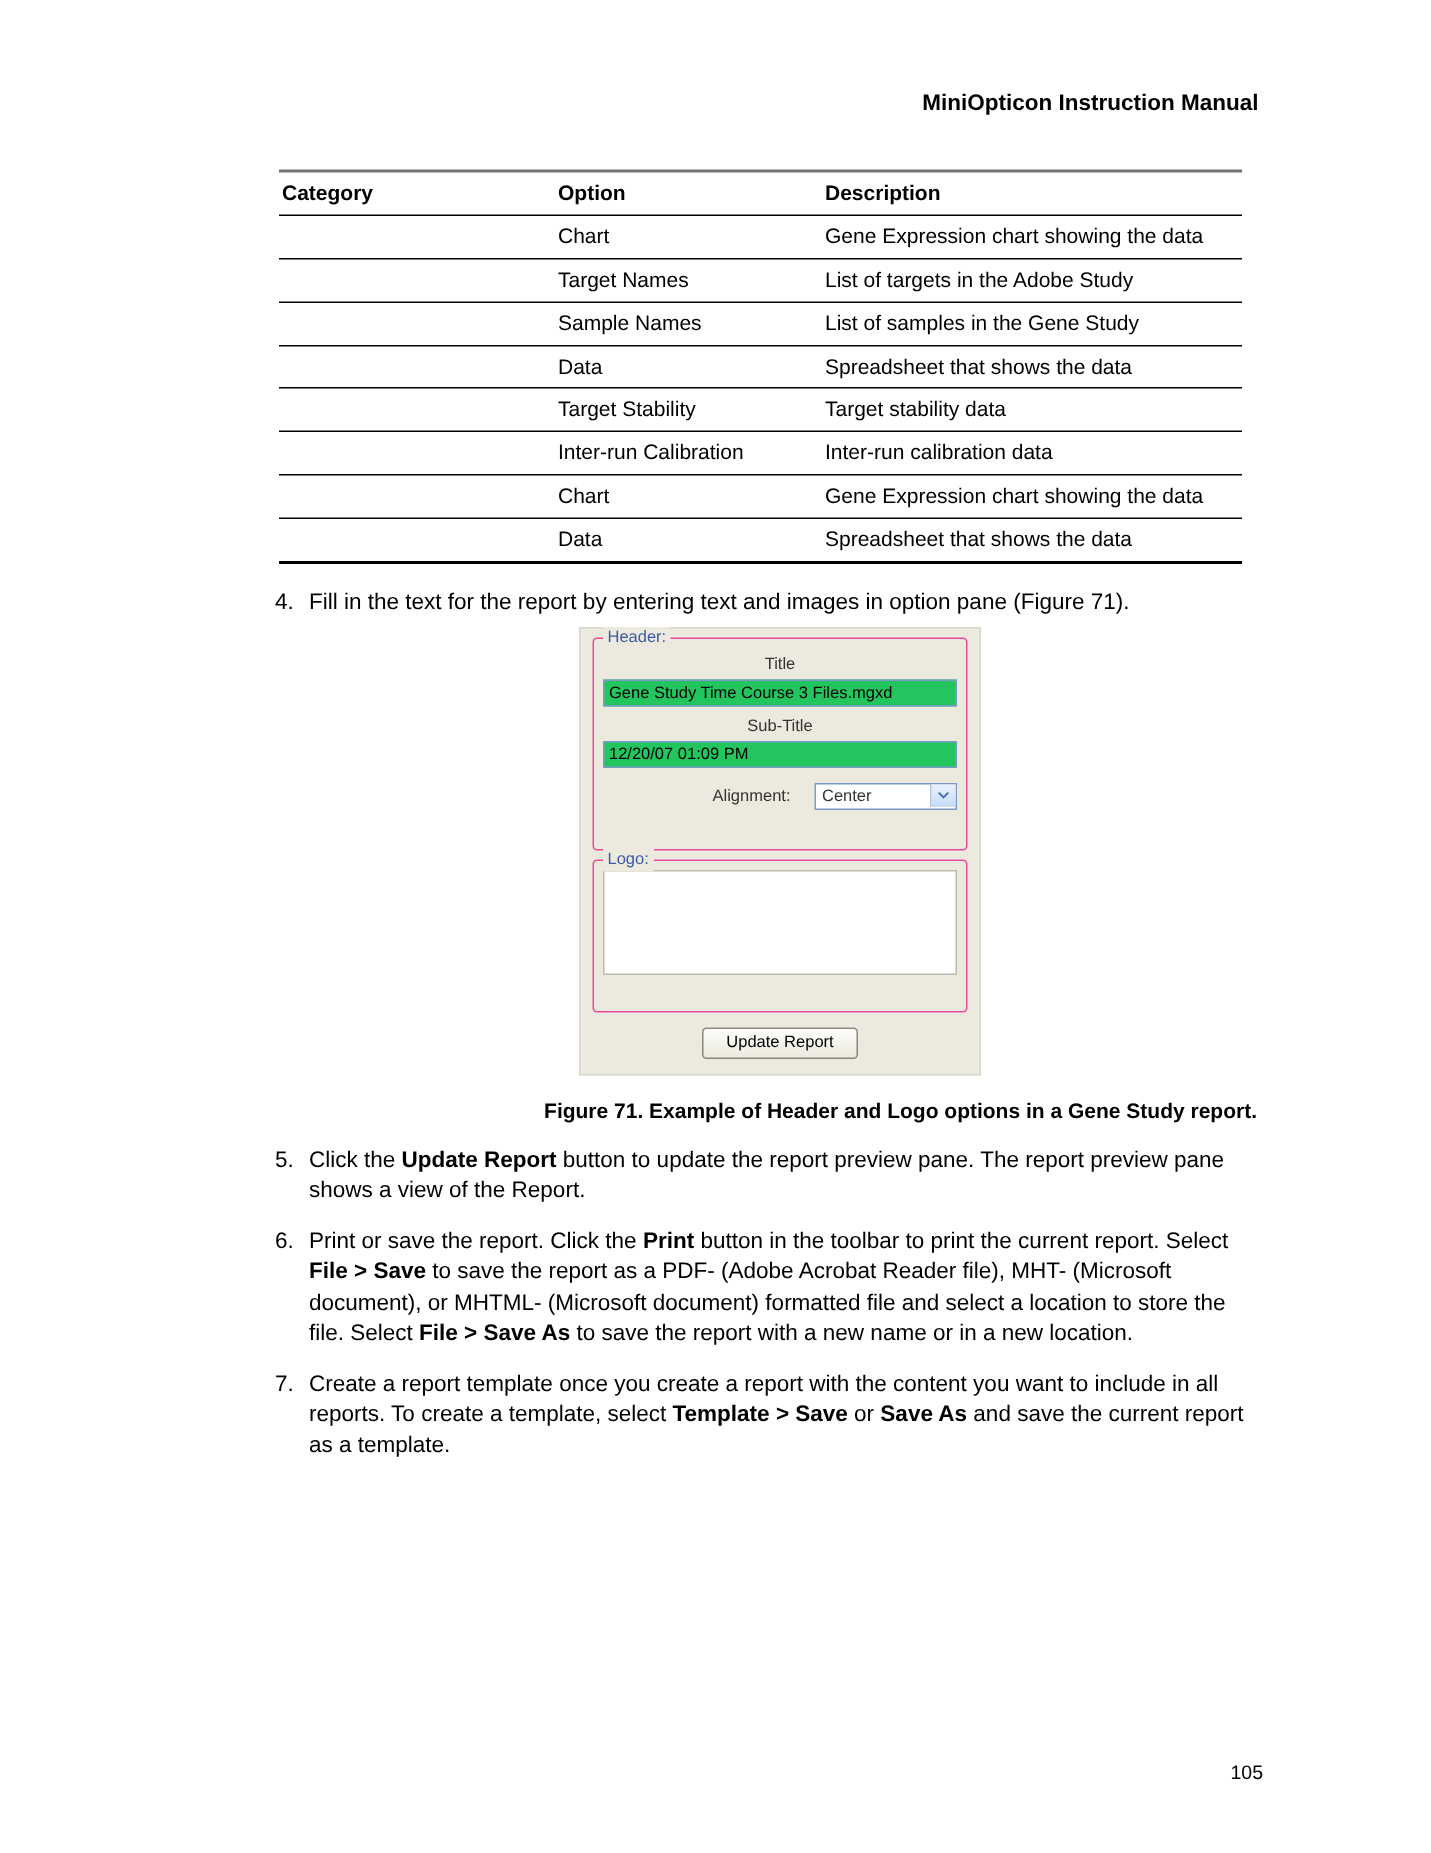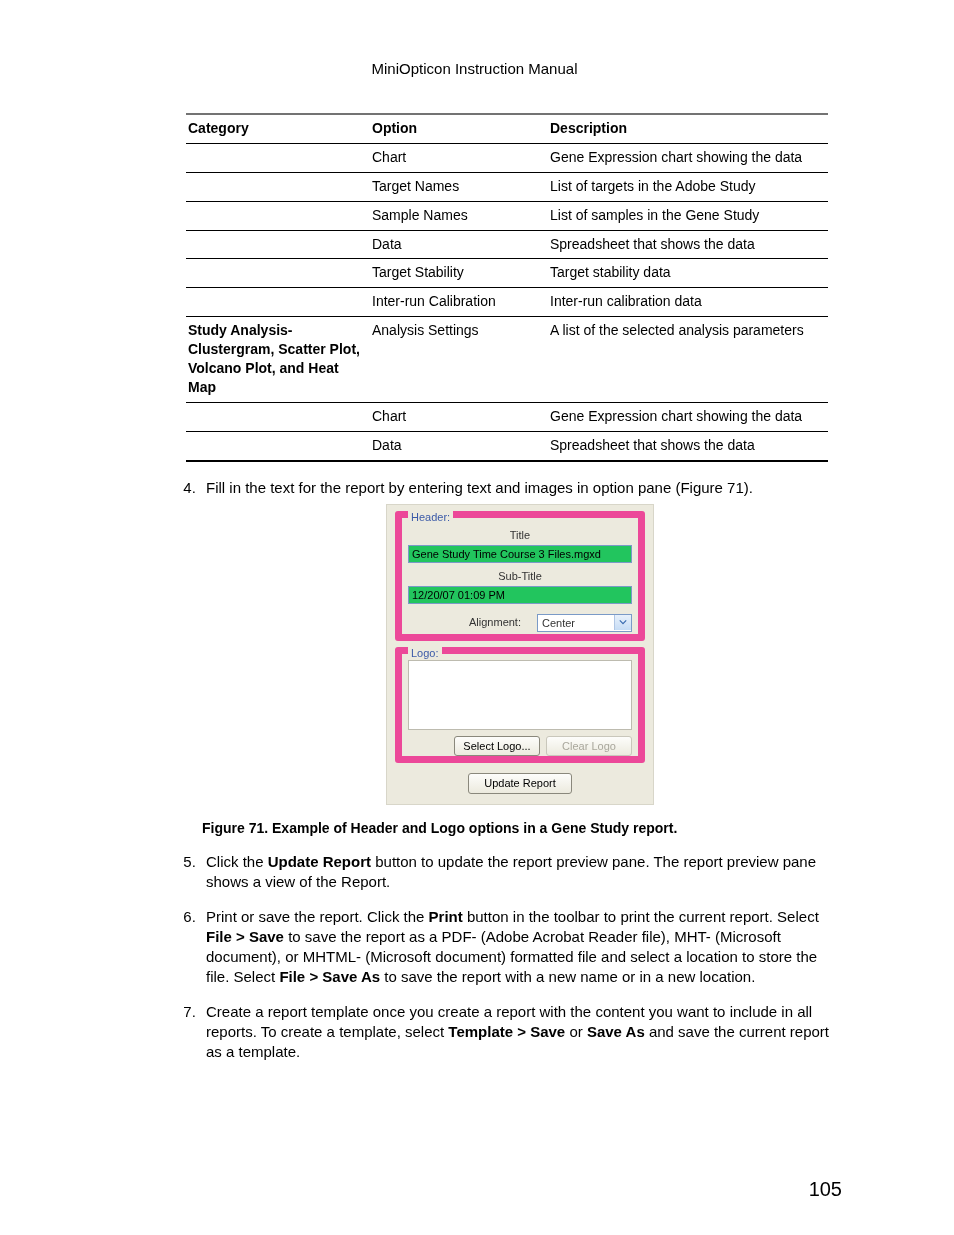--- a/index.html
+++ b/index.html
@@ -10,24 +10,25 @@
     color: #000000;
   }
   .page {
     width: 954px;
     height: 1235px;
     position: relative;
     box-sizing: border-box;
     padding: 60px 110px 0 110px;
   }
   .running-header {
-    text-align: center;
+    text-align: right;
     font-size: 15px;
     margin-bottom: 36px;
     padding-right: 5px;
+    font-weight: bold;
   }
   table.content-table {
     width: 642px;
     border-collapse: collapse;
     margin-left: 76px;
     font-size: 14px;
   }
   table.content-table td, table.content-table th {
     border-top: 1px solid #000;
     border-bottom: 1px solid #000;
@@ -58,42 +59,42 @@
     padding-right: 6px;
   }
   ol.steps > li::marker { font-size: 15px; }
   ol.steps > li > .item-text { display: block; margin-left: 4px; }
 
   .figure-wrap {
     text-align: center;
     margin: 6px 0 6px 0;
   }
   .figure-caption {
-    text-align: left;
+    text-align: right;
     font-size: 14px;
     font-weight: bold;
     margin: 14px 0 2px 0;
   }
 
   
   .dialog {
     display: inline-block;
     width: 250px;
     background: #eceade;
     border: 1px solid #d8d6c9;
     padding: 6px 8px 10px 8px;
     text-align: left;
     font-family: Tahoma, Arial, sans-serif;
     font-size: 11px;
     color: #333;
   }
   .fieldset {
-    border: 7px solid #ec4899;
+    border: 1px solid #ec4899;
     border-radius: 3px;
-    padding: 6px 6px 0 6px;
+    padding: 6px 6px 24px 6px;
     margin-bottom: 6px;
     position: relative;
   }
   .fieldset-legend {
     position: absolute;
     top: -8px;
     left: 6px;
     background: #eceade;
     padding: 0 3px;
     color: #3b5aa8;
@@ -170,23 +171,23 @@
   .dlg-btn.disabled {
     color: #a9a79c;
     border-color: #c9c7bb;
   }
   .center-btn {
     text-align: center;
     margin-top: 10px;
   }
   .page-number {
     position: absolute;
-    bottom: 34px;
+    bottom: 46px;
     right: 112px;
-    font-size: 20px;
+    font-size: 13px;
   }
 </style>
 </head>
 <body>
 
 <div class="page">
   <div class="running-header">MiniOpticon Instruction Manual</div>
 
   <table class="content-table">
     <thead>
@@ -219,25 +220,20 @@
         </tr>
       <tr>
           <td></td>
           <td>Target Stability</td>
           <td>Target stability data</td>
         </tr>
       <tr>
           <td></td>
           <td>Inter-run Calibration</td>
           <td>Inter-run calibration data</td>
-        </tr>
-      <tr>
-          <td class="bold">Study Analysis-Clustergram, Scatter Plot, Volcano Plot, and Heat Map</td>
-          <td>Analysis Settings</td>
-          <td>A list of the selected analysis parameters</td>
         </tr>
       <tr>
           <td></td>
           <td>Chart</td>
           <td>Gene Expression chart showing the data</td>
         </tr>
       <tr>
           <td></td>
           <td>Data</td>
           <td>Spreadsheet that shows the data</td>
@@ -265,24 +261,20 @@
                   <svg viewBox="0 0 10 10">
                       <path d="M1 3 L5 7 L9 3" fill="none" stroke="#3a6bb0" stroke-width="1.5"></path>
                     </svg>
                 </span>
               </div>
             </div>
           </div>
           <div class="fieldset">
             <span class="fieldset-legend">Logo:</span>
             <div class="logo-box"></div>
-            <div class="btn-row">
-              <div class="dlg-btn">Select Logo...</div>
-              <div class="dlg-btn disabled">Clear Logo</div>
-            </div>
           </div>
           <div class="center-btn">
             <div class="dlg-btn" style="min-width:90px; display:inline-block;">Update Report</div>
           </div>
         </div>
       </div>
 
       <div class="figure-caption">Figure 71. Example of Header and Logo options in a Gene Study report.</div>
     </li>
 

